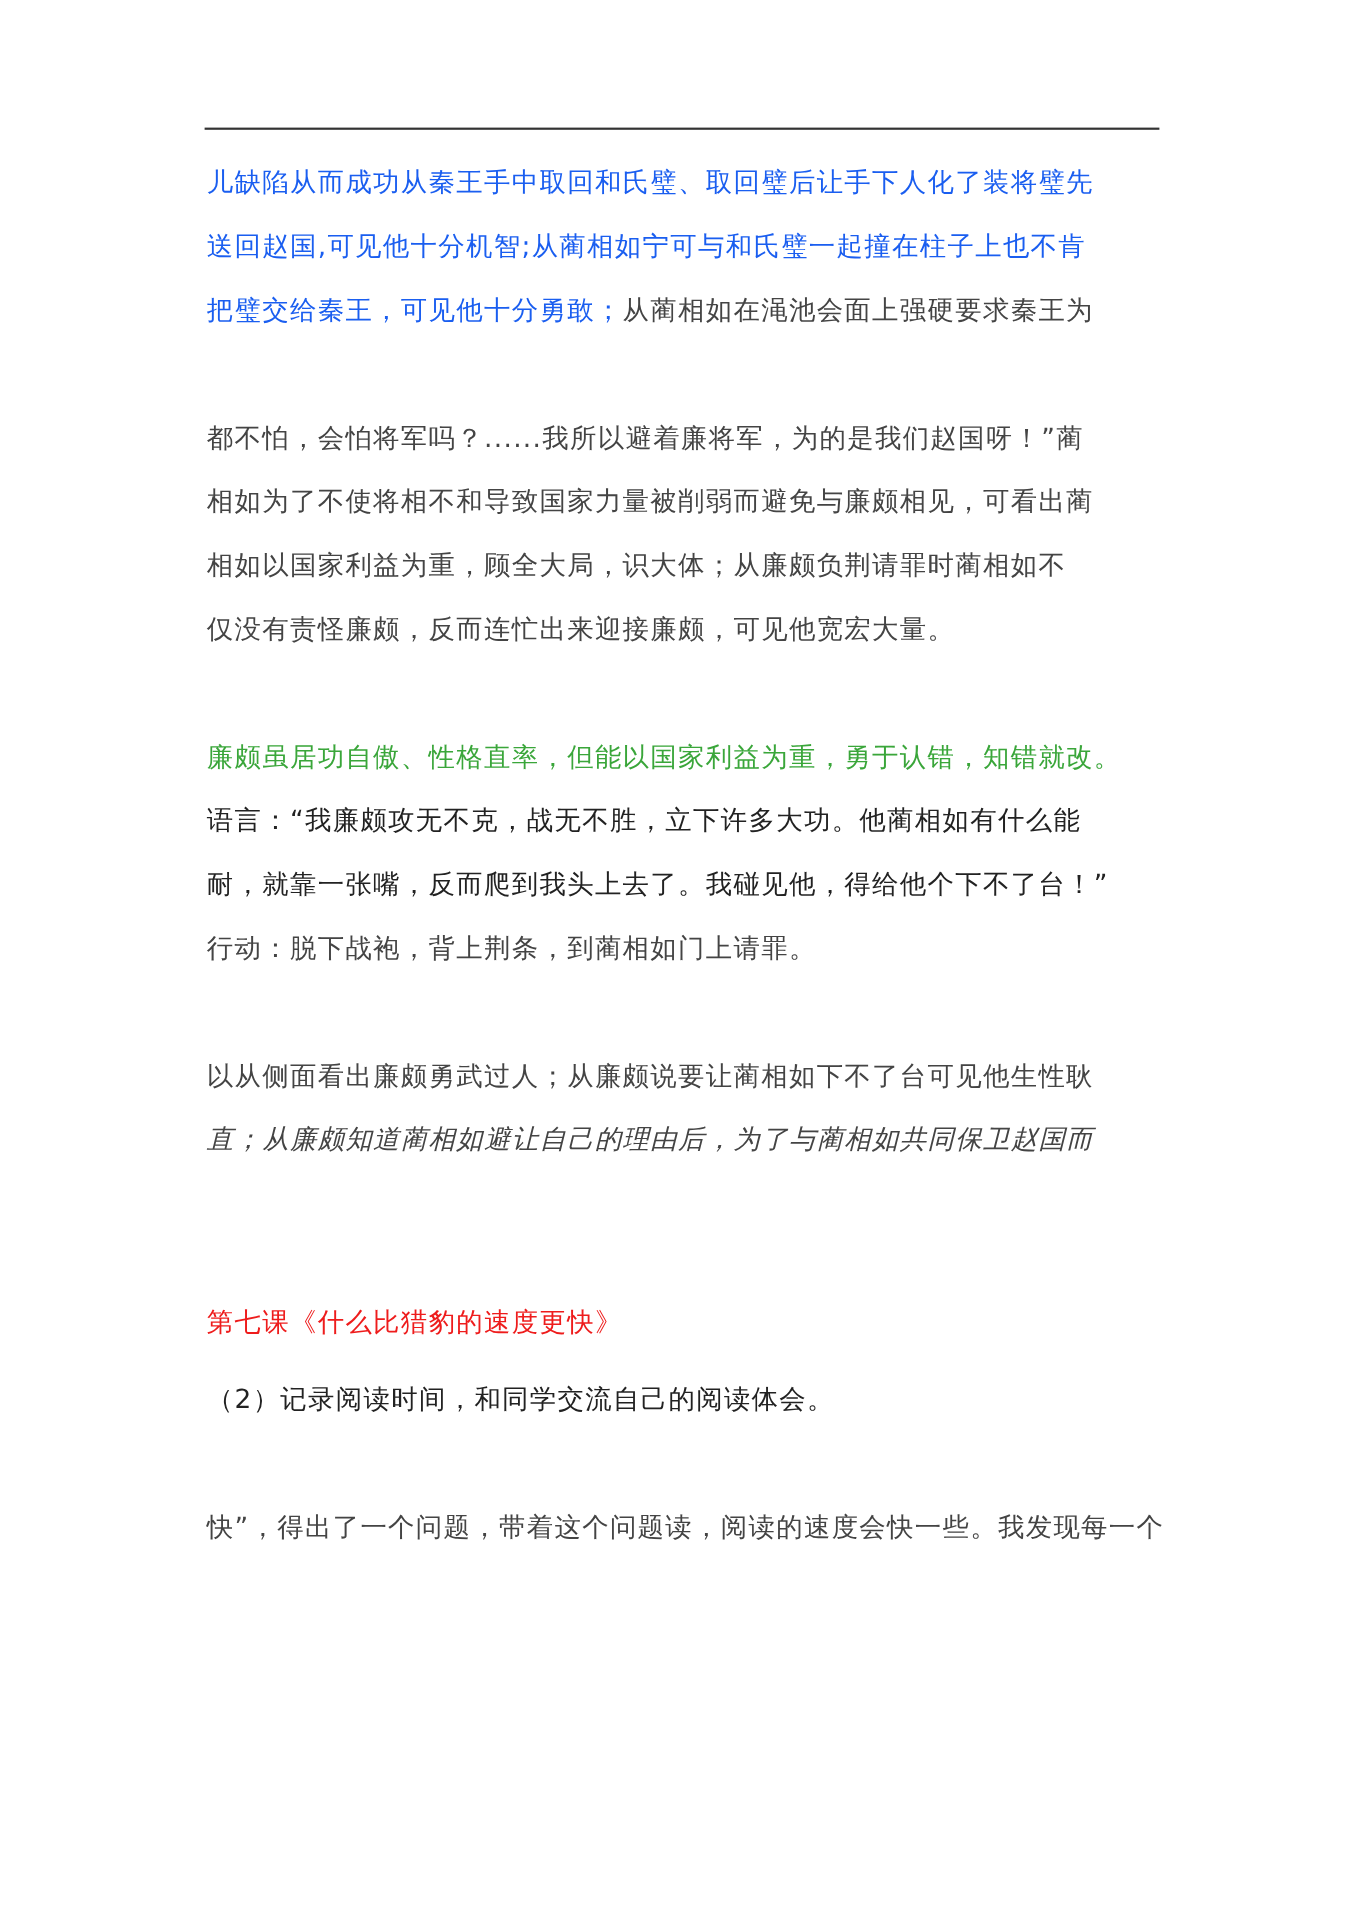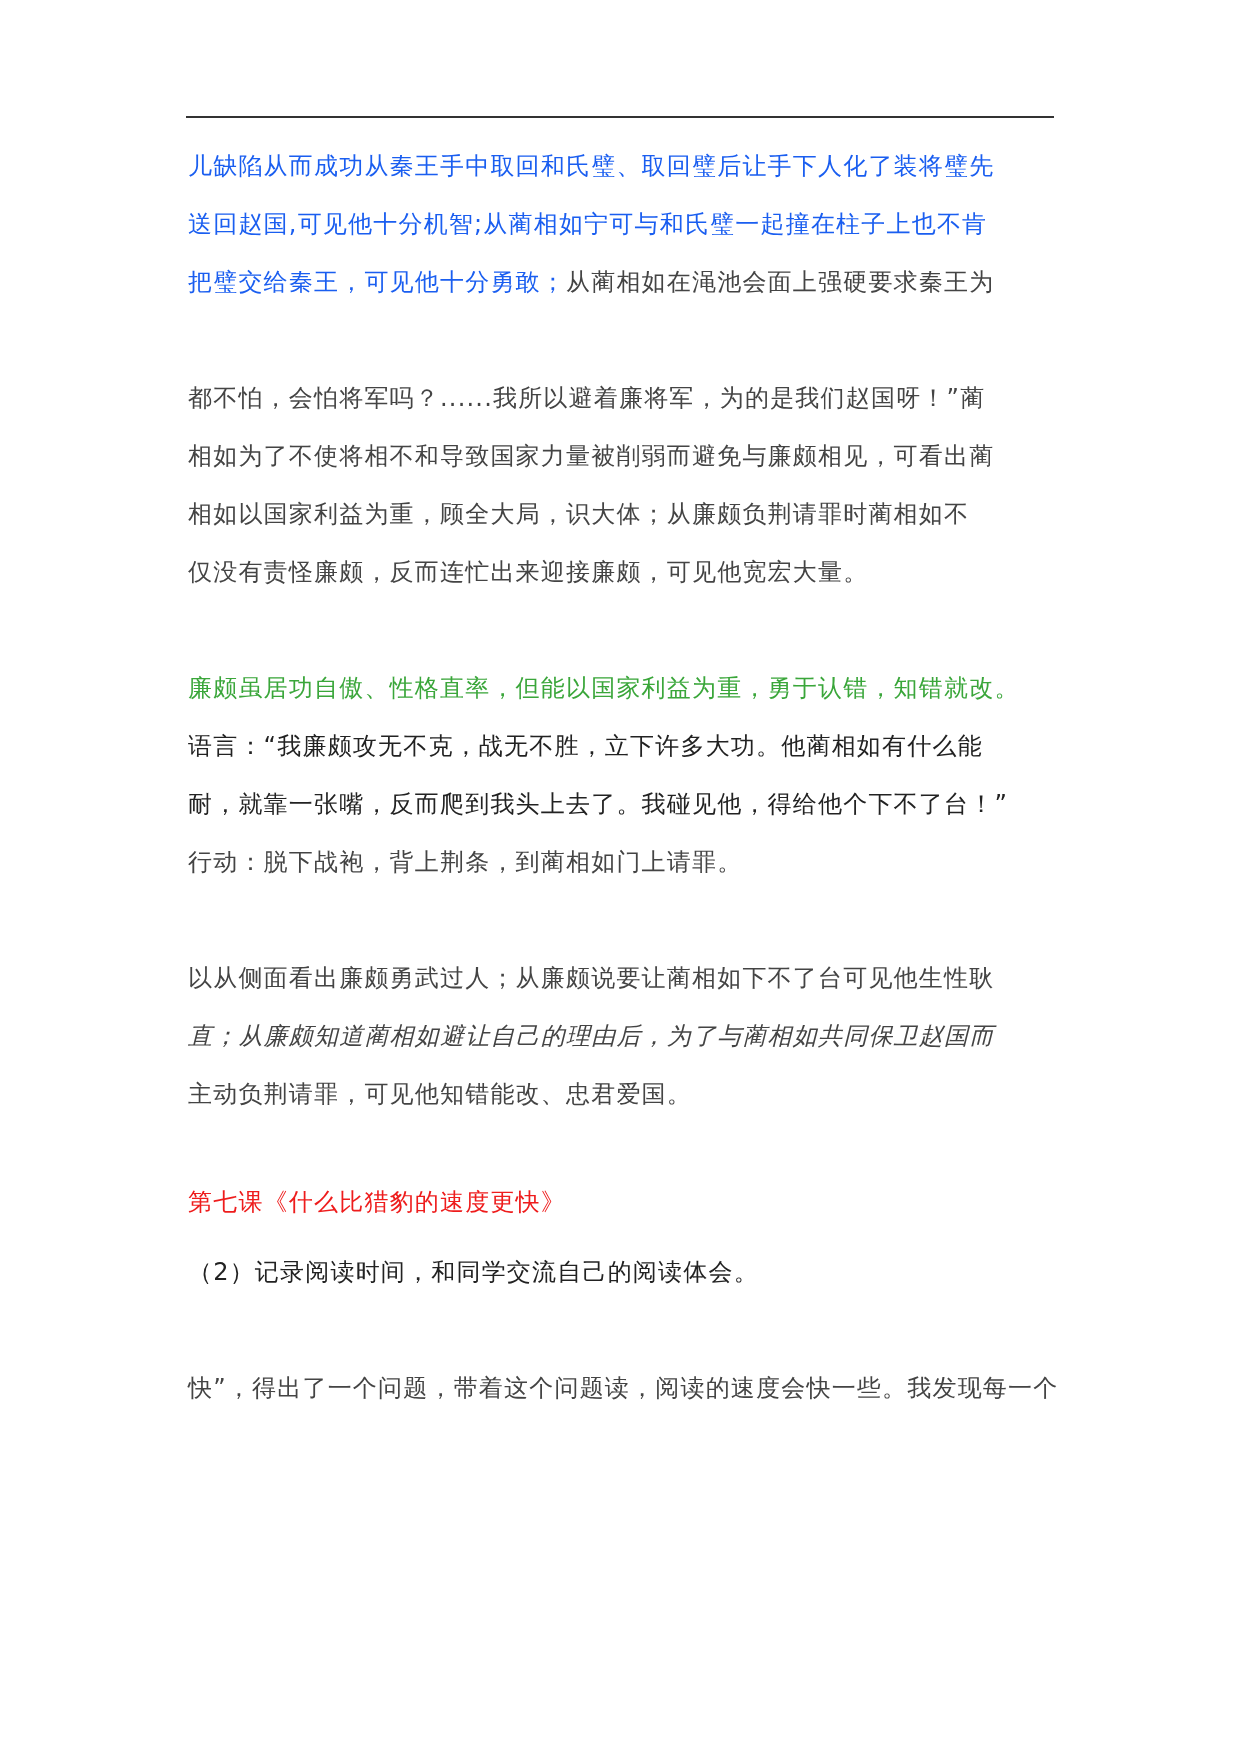--- a/index.html
+++ b/index.html
@@ -34,20 +34,19 @@
 
   <div class="line green" style="top:672px;">廉颇虽居功自傲、性格直率，但能以国家利益为重，勇于认错，知错就改。</div>
 
   <div class="line dark bold" style="top:730px;">语言：“我廉颇攻无不克，战无不胜，立下许多大功。他蔺相如有什么能</div>
   <div class="line dark bold" style="top:788px;">耐，就靠一张嘴，反而爬到我头上去了。我碰见他，得给他个下不了台！”</div>
 
   <div class="line gray" style="top:846px;">行动：脱下战袍，背上荆条，到蔺相如门上请罪。</div>
 
   <div class="line gray" style="top:962px;">以从侧面看出廉颇勇武过人；从廉颇说要让蔺相如下不了台可见他生性耿</div>
   <div class="line gray" style="top:1020px;font-style:italic;">直；从廉颇知道蔺相如避让自己的理由后，为了与蔺相如共同保卫赵国而</div>
-  <div class="line gray" style="top:1078px;">主动负荆请罪，可见他知错能改、忠君爱国。</div>
 
   <div class="line red" style="top:1186px;">第七课《什么比猎豹的速度更快》</div>
 
   <div class="line dark bold" style="top:1256px;">（2）记录阅读时间，和同学交流自己的阅读体会。</div>
 
   <div class="line gray" style="top:1372px;">快”，得出了一个问题，带着这个问题读，阅读的速度会快一些。我发现每一个</div>
 </div>
 
 </body></html>

